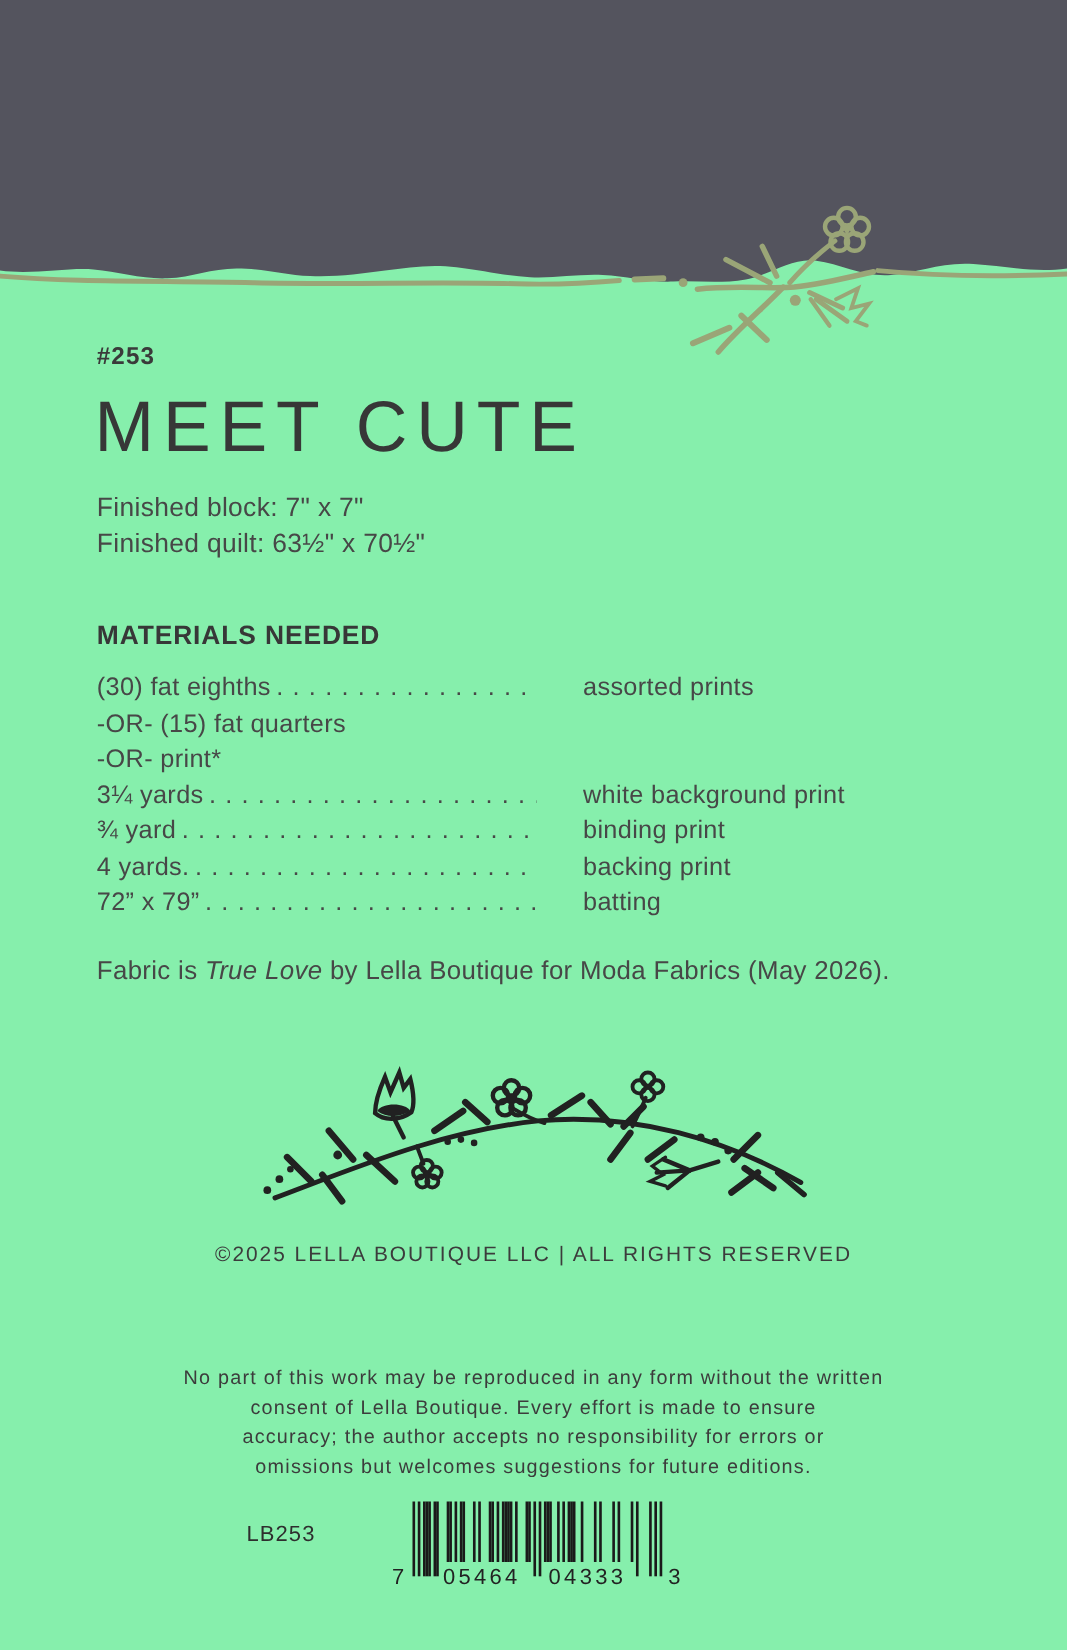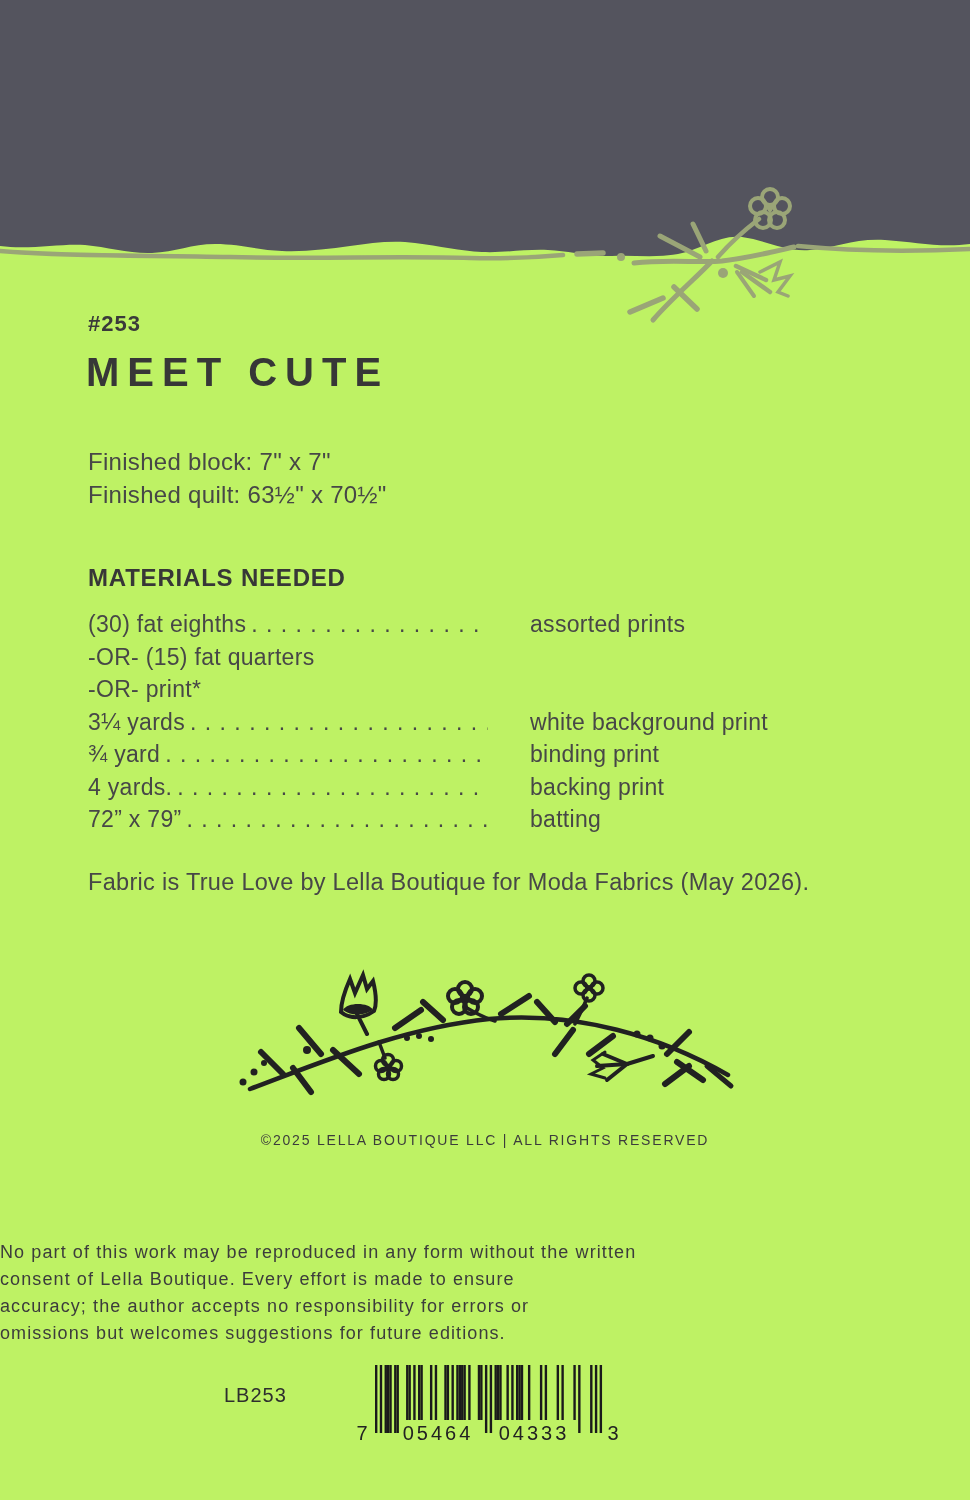--- a/index.html
+++ b/index.html
@@ -1,39 +1,39 @@
 <!DOCTYPE html>
 <html><head>
 <meta charset="utf-8">
 <style>
   html,body{margin:0;padding:0;background:#ffffff;}
   .page{
     position:relative;
     width:970px;height:1500px;
-    background:#bef264;
+    background:#86efac;
     overflow:hidden;
     font-family:"Liberation Sans",sans-serif;
     color:#414141;
   }
   .abs{position:absolute;}
   .pattern-number{left:88px;top:311px;font-size:22px;font-weight:700;letter-spacing:1px;color:#3a3a3a;}
-  .title{left:86px;top:350px;font-size:40px;font-weight:700;letter-spacing:8px;color:#373737;}
+  .title{left:86px;top:350px;font-size:65px;font-weight:400;letter-spacing:8px;color:#373737;}
   .finished{left:88px;top:445px;font-size:24px;line-height:33px;color:#474747;letter-spacing:0.3px;}
   .mat-heading{left:88px;top:564px;font-size:24px;font-weight:700;letter-spacing:0.8px;color:#373737;text-align:center;}
   .mat-rows{left:88px;top:608px;width:820px;font-size:23px;line-height:32.5px;color:#474747;letter-spacing:0.3px;}
   .mat-row{display:flex;}
   .mat-left{width:400px;overflow:hidden;white-space:nowrap;margin-right:42px;flex:0 0 auto;}
   .mat-dots{margin-left:5px;letter-spacing:1px;}
   .mat-desc{white-space:nowrap;}
   .fabric-note{left:88px;top:869px;font-size:23.5px;color:#474747;letter-spacing:0.3px;}
-  .fabric-note .ital{}
+  .fabric-note .ital{font-style:italic;}
   .center-block{left:0;top:1128px;width:970px;text-align:center;color:#3c3c3c;}
-  .center-block .l1{font-size:14px;line-height:25px;letter-spacing:1.8px;}
+  .center-block .l1{font-size:19px;line-height:25px;letter-spacing:1.8px;}
   .center-block .l2,.center-block .l3{font-size:18px;line-height:25px;letter-spacing:1.4px;}
-  .disclaimer{left:0;top:1239px;width:970px;text-align:left;font-size:18px;line-height:27px;letter-spacing:1.1px;color:#3c3c3c;}
+  .disclaimer{left:0;top:1239px;width:970px;text-align:center;font-size:18px;line-height:27px;letter-spacing:1.1px;color:#3c3c3c;}
   .sku{left:224px;top:1384px;font-size:20px;letter-spacing:1px;color:#2e2e2e;}
   svg text{font-family:"Liberation Sans",sans-serif;}
 </style>
 </head>
 <body>
 
 <div class="page">
 
   <svg class="abs" style="left:0;top:0;" width="970" height="345" viewBox="0 0 970 345">
     <path fill="#54545e" d="M0,0 H970 V244

